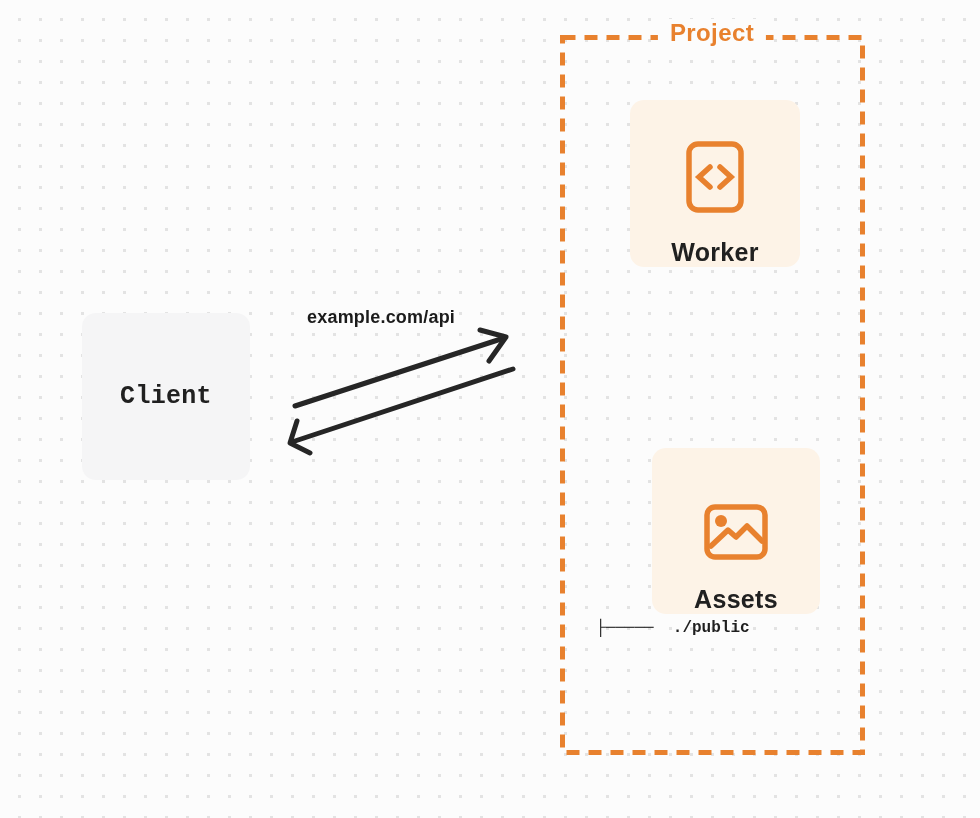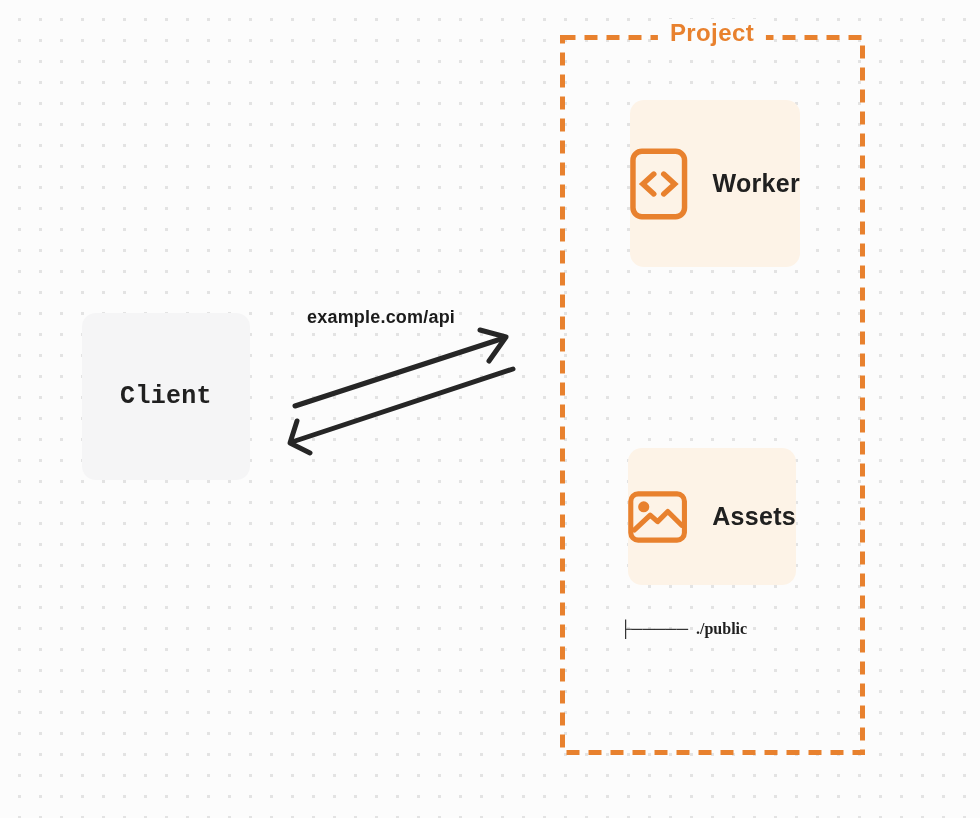--- a/index.html
+++ b/index.html
@@ -54,30 +54,30 @@
     padding: 0 12px;
     font-size: 24px; font-weight: 700;
     color: var(--accent);
     letter-spacing: 0.4px;
     white-space: nowrap;
   }
   .card {
     position: absolute;
     background: var(--card-bg);
     border-radius: 14px;
-    display: flex; flex-direction: row;
-    align-items: center; justify-content: space-between;
+    display: flex; flex-direction: column;
+    align-items: center; justify-content: flex-end;
     gap: 25px;
   }
   #worker-card { left: 630px; top: 100px; width: 170px; height: 167px; }
-  #assets-card { left: 628px; top: 448px; width: 168px; height: 137px; }
+  #assets-card { left: 652px; top: 448px; width: 168px; height: 166px; }
   .icon-box { display: block; }
   #file-tree {
-    position: absolute; left: 620px; top: 618px;
-    font-family: Liberation Serif, serif;
+    position: absolute; left: 596px; top: 618px;
+    font-family: Liberation Mono, monospace;
     font-size: 16px; line-height: 21px;
     font-weight: 700;
     color: #1f1f1f;
   }
   .tree-line { white-space: pre; }
 </style>
 </head>
 <body>
 
 <svg id="overlay-svg" viewBox="0 0 980 818">

